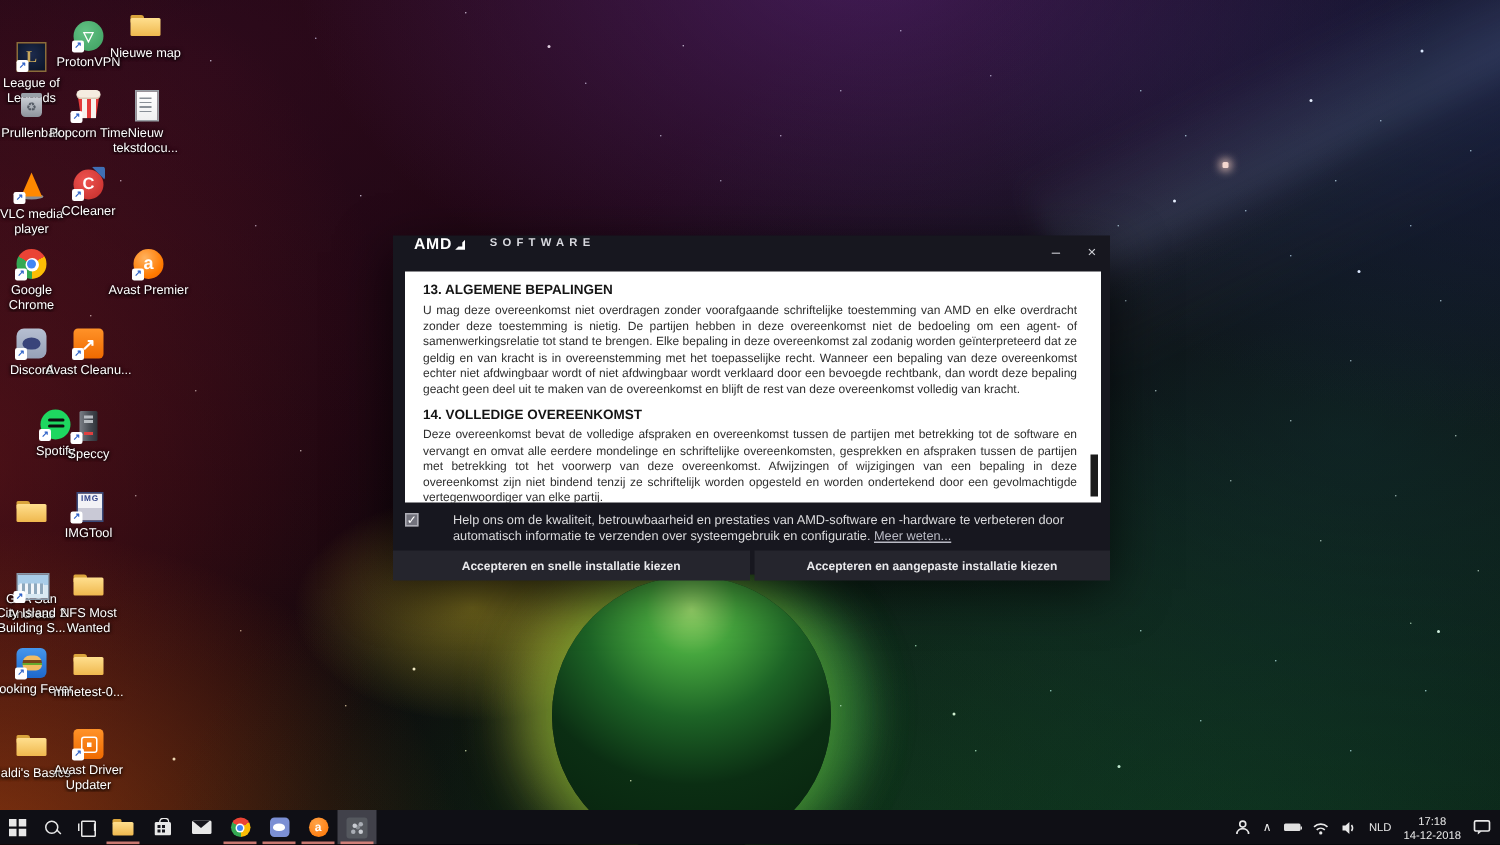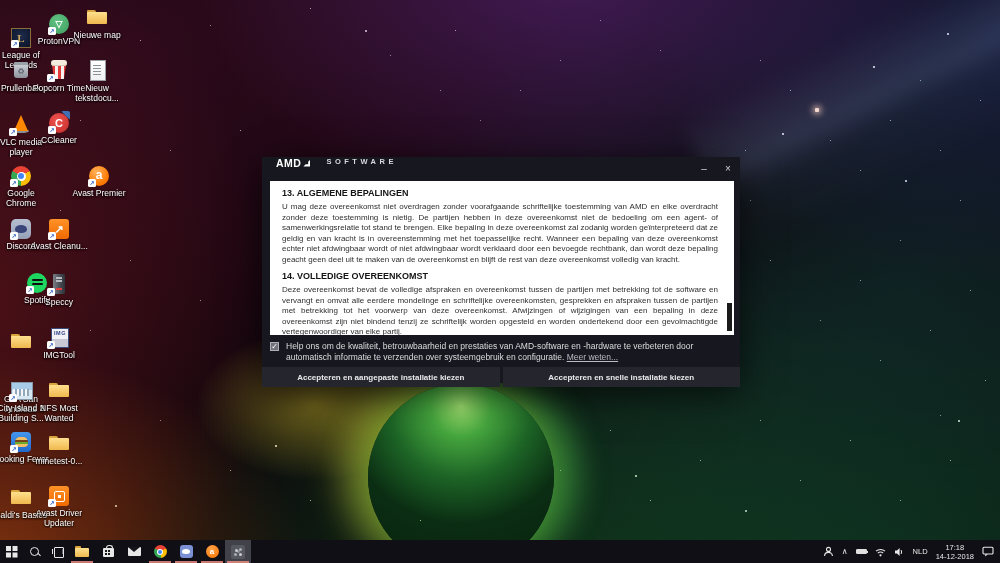--- a/index.html
+++ b/index.html
@@ -109,21 +109,21 @@
   .license-panel{position:relative;margin:2px 6px 0 8px;background:#fff;height:154px;flex:0 0 auto;overflow:hidden;
     padding:7px 16px 0 12px;}
   .license-panel h3{margin:0 0 4px 0;font-size:9px;color:#141414;}
   .license-panel p{margin:0 0 6px 0;font-size:8px;line-height:10.5px;color:#2e2e2e;text-align:justify;}
   .scrollbar{position:absolute;right:2px;top:0;bottom:0;width:6px;}
   .scroll-thumb{position:absolute;right:0;top:122px;width:5px;height:28px;background:#1b1b1b;}
   .telemetry{display:flex;gap:7px;padding:6px 10px 4px 8px;align-items:flex-start;flex:1;}
   .checkbox{width:9px;height:9px;margin-top:1px;background:#72727c;border:1px solid #aeaeb6;flex:0 0 auto;
     display:flex;align-items:center;justify-content:center;}
   .checkbox::after{content:"\2713";color:#fff;font-size:8px;line-height:8px;}
-  .telemetry-text{font-size:8.5px;line-height:11px;color:#dcdcde;}
+  .telemetry-text{font-size:8.5px;line-height:11px;color:#dcdcde;margin-left:16px;}
   .telemetry-text a{color:#b9bac4;text-decoration:underline;cursor:pointer;}
   .dialog-buttons{display:flex;gap:3px;height:20px;flex:0 0 auto;}
   .dlg-btn{flex:1;background:#25252d;color:#e9e9ec;font-size:8px;font-weight:bold;border:none;
     display:flex;align-items:center;justify-content:center;cursor:pointer;}
 
   
   .taskbar{position:absolute;left:0;right:0;bottom:0;height:23px;background:#0f0f15;z-index:10;display:flex;align-items:stretch;}
   .tb-btn{width:26px;display:flex;align-items:center;justify-content:center;position:relative;flex:0 0 auto;cursor:pointer;}
   .tb-btn.sys{width:23px;}
   .tb-underline::after{content:"";position:absolute;bottom:0;left:2px;right:2px;height:2px;background:rgba(235,140,130,.85);}
@@ -341,22 +341,22 @@
         <div class="scroll-thumb"></div>
       </div>
     </div>
 
     <div class="telemetry">
       <span class="checkbox"></span>
       <span class="telemetry-text"><span>Help ons om de kwaliteit, betrouwbaarheid en prestaties van AMD-software en -hardware te verbeteren door automatisch informatie te verzenden over systeemgebruik en configuratie. </span><a>Meer weten...</a></span>
     </div>
 
     <div class="dialog-buttons">
+      <button class="dlg-btn">Accepteren en snelle installatie kiezen</button>
       <button class="dlg-btn">Accepteren en aangepaste installatie kiezen</button>
-      <button class="dlg-btn">Accepteren en snelle installatie kiezen</button>
     </div>
   </div>
 
   <div class="taskbar">
     <div id="tb-buttons" style="display:flex;align-items:stretch;">
         <div class="tb-btn sys">
           <span class="ti ti-start"></span>
         </div>
         <div class="tb-btn sys">
           <span class="ti ti-search"></span>

